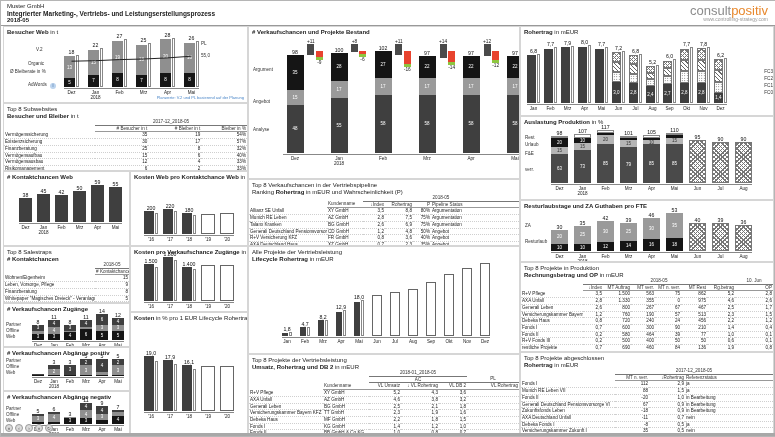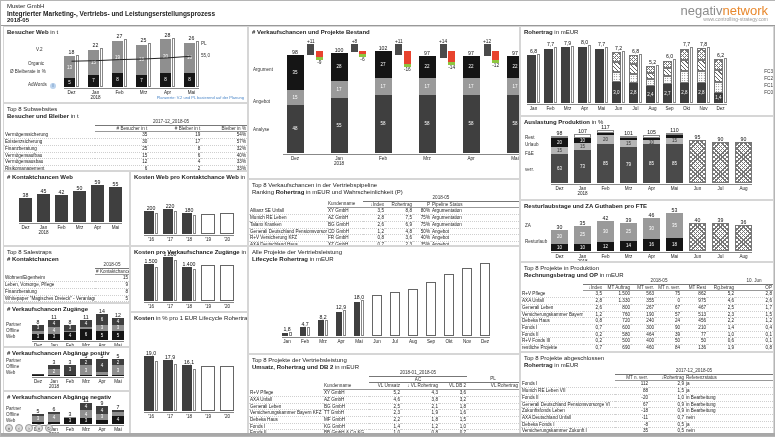--- a/index.html
+++ b/index.html
@@ -56,21 +56,21 @@
 </head>
 <body>
 
 <div id="page">
 
   <div class="hdr">
     <div class="co">Muster GmbH</div>
     <div class="ti">Integrierter Marketing-, Vertriebs- und Leistungserstellungsprozess</div>
     <div class="pe">2018-05</div>
     <div class="logo">
-      <div class="l1"><span>negativ</span><b>network</b></div>
+      <div class="l1"><span>consult</span><b>positiv</b></div>
       <div class="l2">www.controlling-strategy.com</div>
     </div>
   </div>
 
   <div class="panel" style="left:2px;top:25px;width:245px;height:77px;">
     <div class="pt"><b>Besucher Web</b> <span class="norm">in t</span></div>
     <div id="c0" style="position:relative;margin-left:2px;"><div class="cwrap" style="padding-left: 58px;"><div class="carea" style="height: 50px; position: relative;">
             <div class="ccol" style="width: 15px; margin-right: 9px;">
               <div class="ctot">18</div>
               <div class="cbrow">

